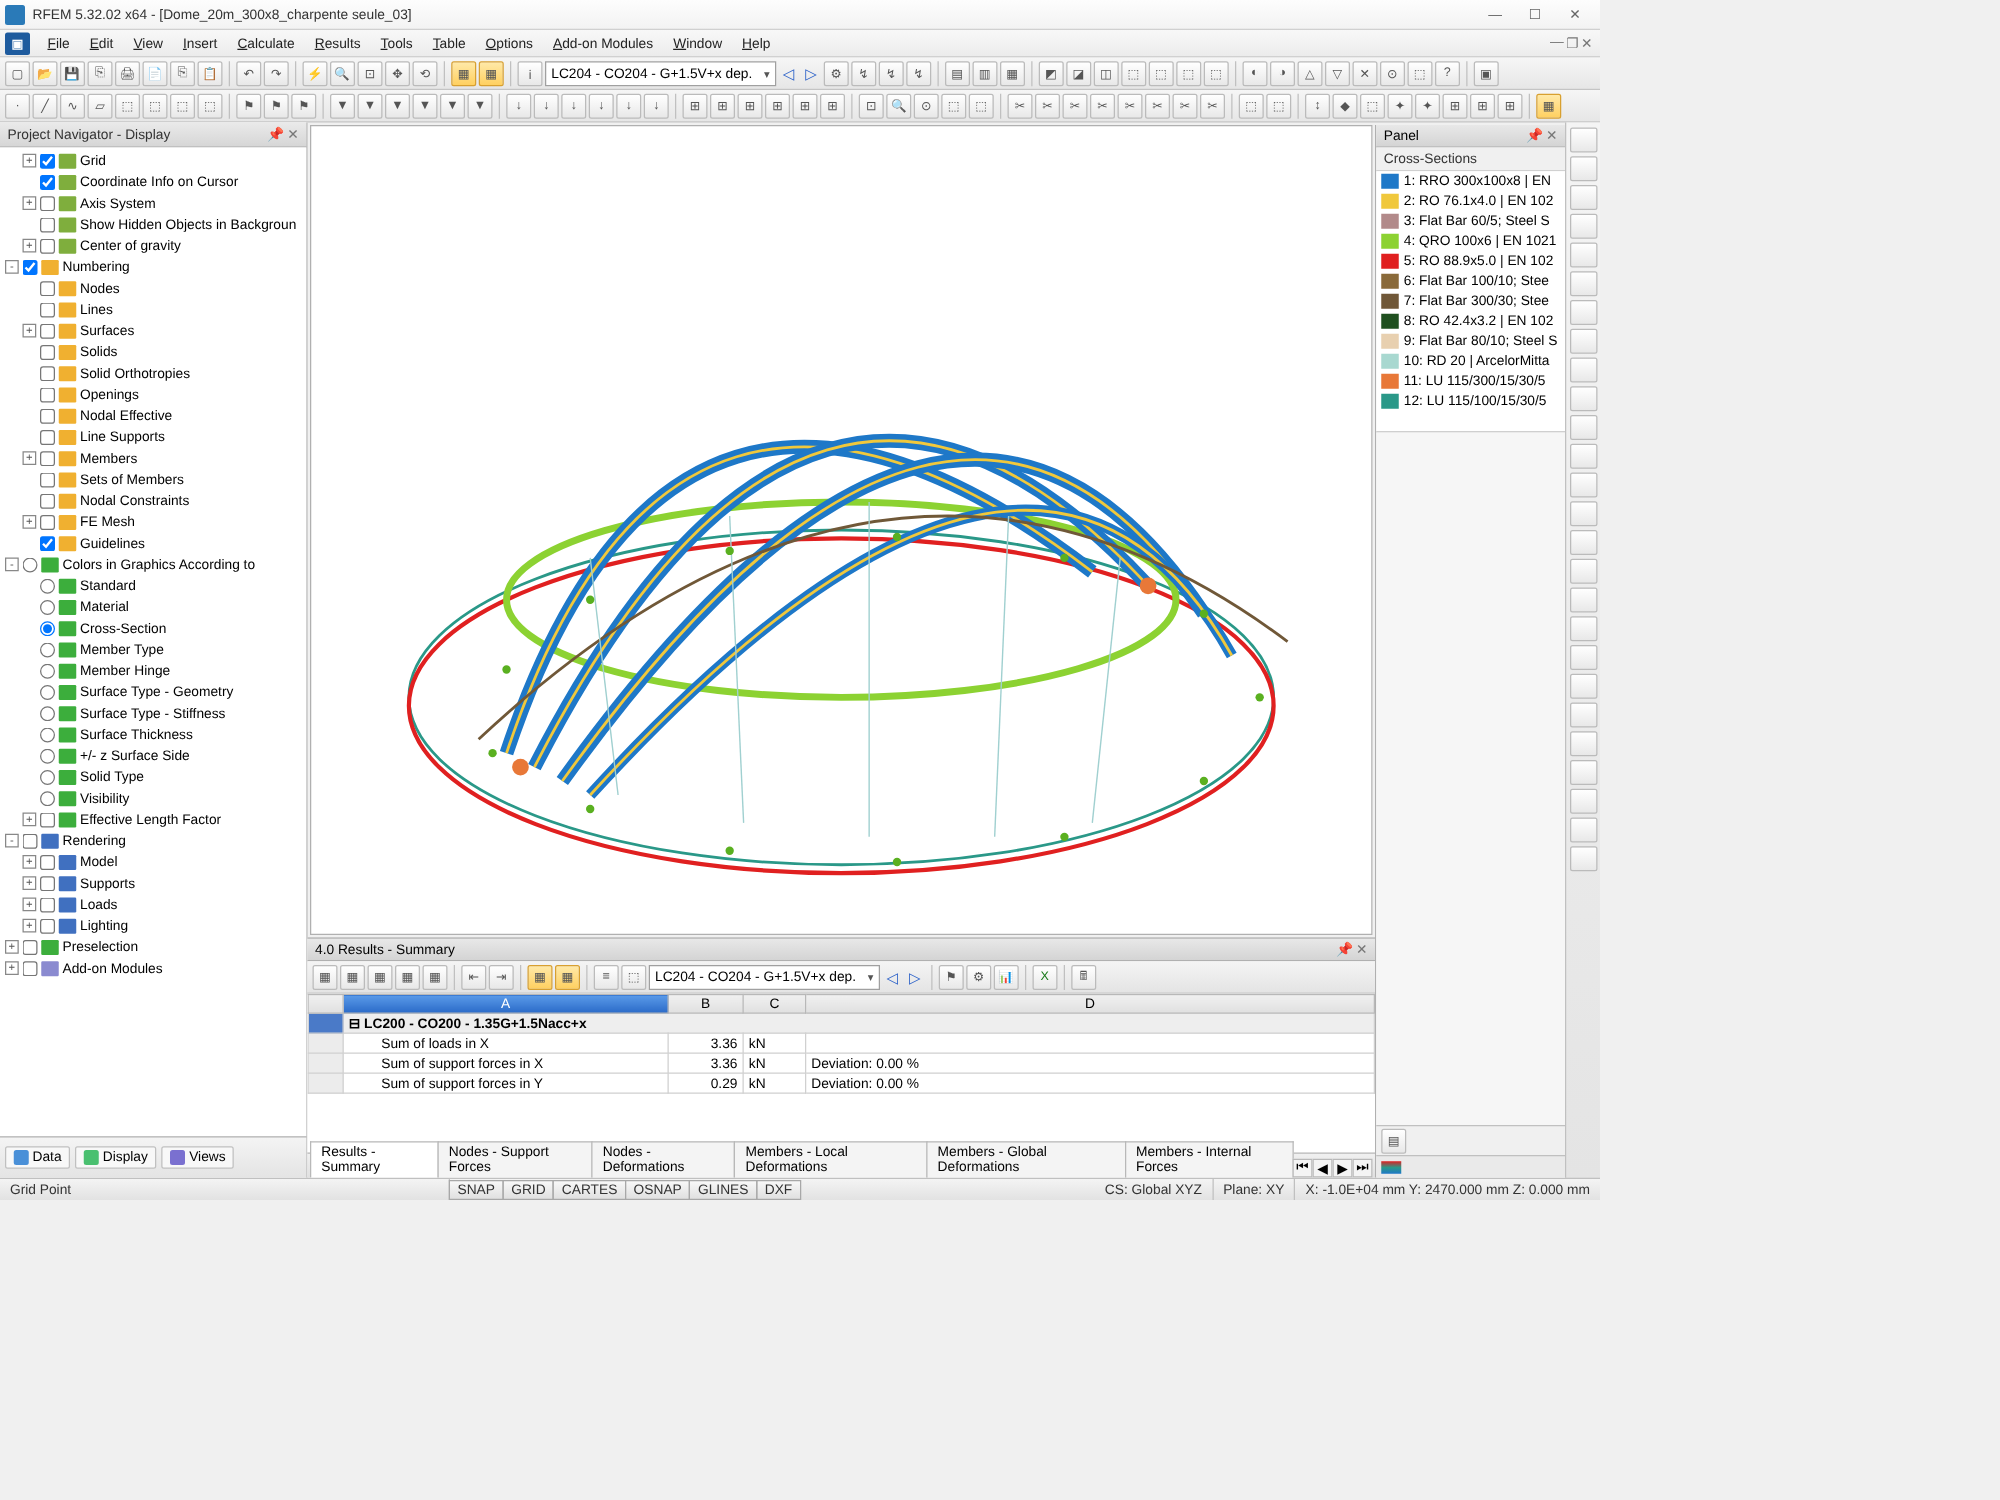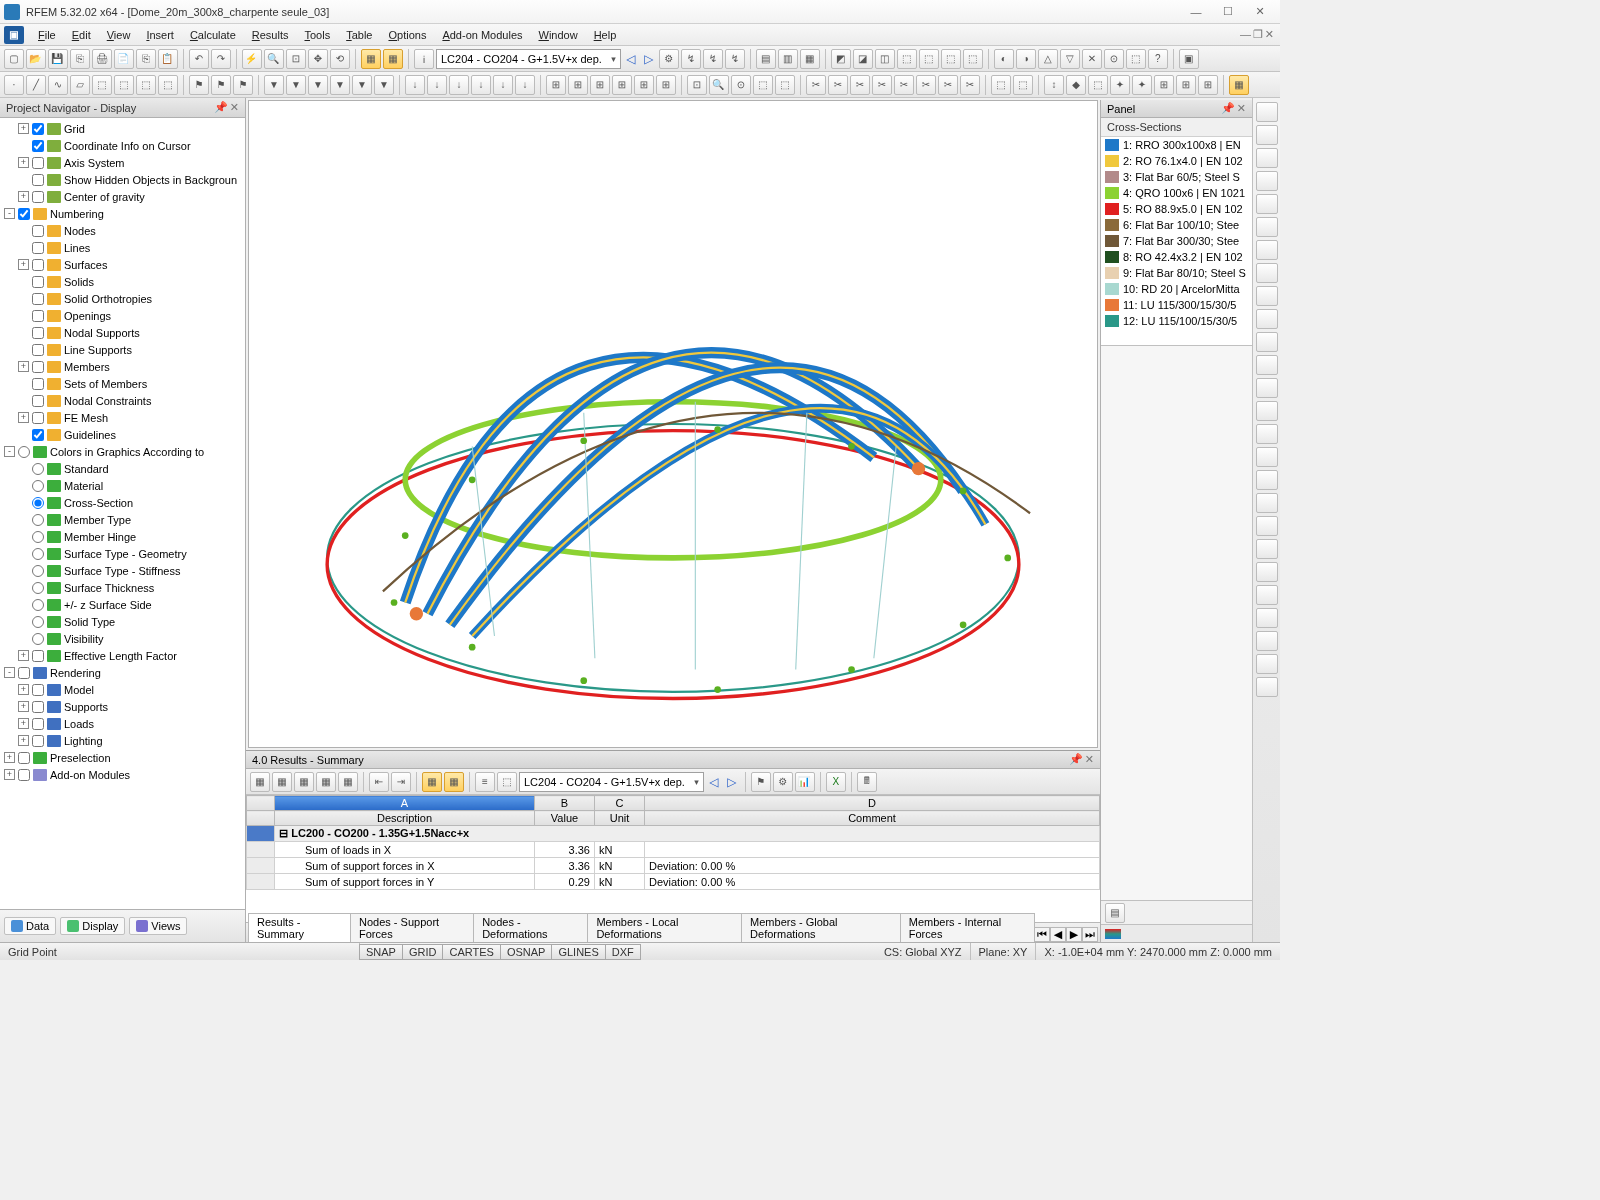--- a/index.html
+++ b/index.html
@@ -327,21 +327,21 @@
         <div class="trow ind1">
           <span class="exp blank"> </span>
           <input type="checkbox" style="">
           <span class="ticon ic-num"></span>
           <span class="lbl">Openings</span>
         </div>
         <div class="trow ind1">
           <span class="exp blank"> </span>
           <input type="checkbox" style="">
           <span class="ticon ic-num"></span>
-          <span class="lbl">Nodal Supports</span>
+          <span class="lbl">Nodal Effective</span>
         </div>
         <div class="trow ind1">
           <span class="exp blank"> </span>
           <input type="checkbox" style="">
           <span class="ticon ic-num"></span>
           <span class="lbl">Line Supports</span>
         </div>
         <div class="trow ind1">
           <span class="exp">+</span>
           <input type="checkbox" style="">
@@ -597,27 +597,20 @@
       </div>
       <div class="rgrid">
         <table class="rg">
           <tbody>
               <tr>
             <th style="width:28px;"></th>
             <th class="colA" style="width:260px;">A</th>
             <th style="width:60px;">B</th>
             <th style="width:50px;">C</th>
             <th>D</th>
-          </tr>
-          <tr>
-            <th></th>
-            <th>Description</th>
-            <th>Value</th>
-            <th>Unit</th>
-            <th>Comment</th>
           </tr>
           <tr class="grp">
                 <td class="rowhdr" style="background:#4a7ac8;"></td>
                 <td colspan="4">⊟ <span>LC200 - CO200 - 1.35G+1.5Nacc+x</span></td>
               </tr>
           </tbody>
             <tbody id="rrows">
               <tr>
                 <td class="rowhdr"></td>
                 <td style="padding-left:30px;">Sum of loads in X</td>

